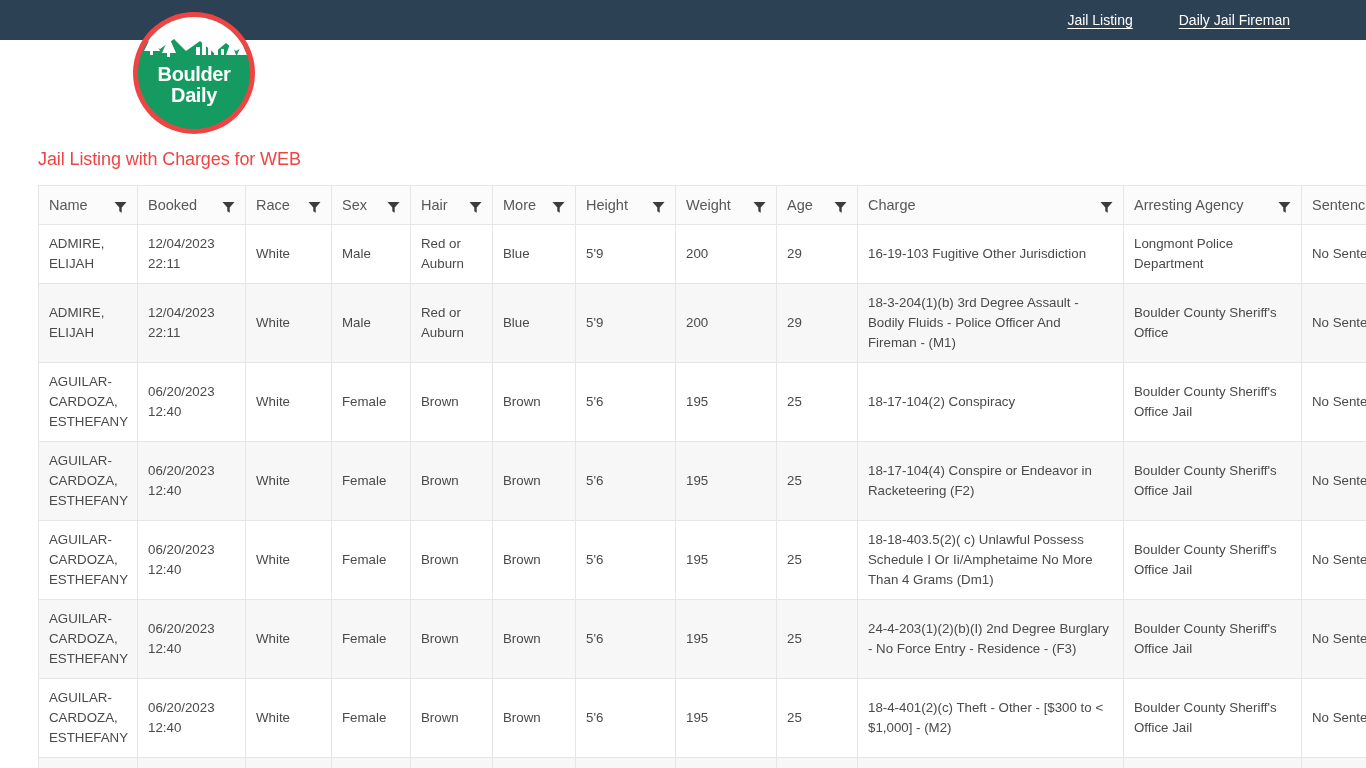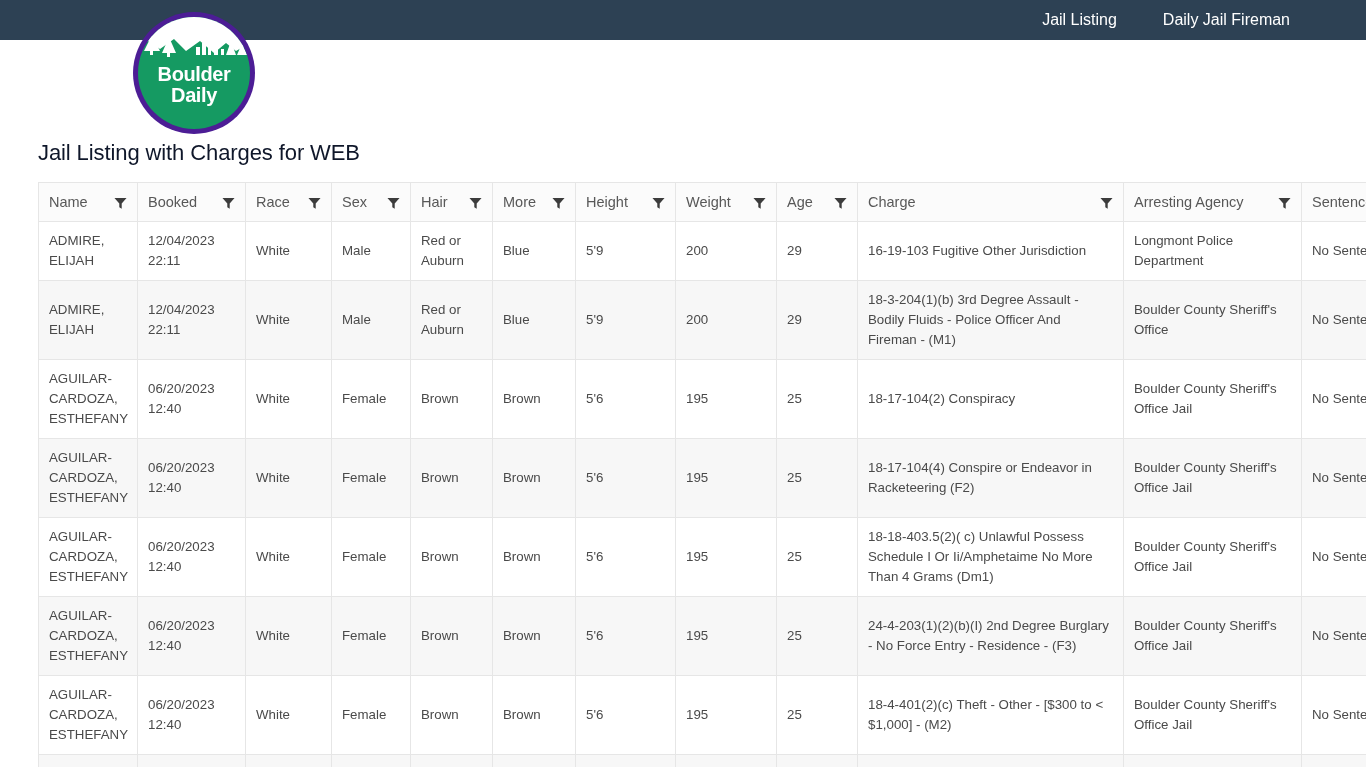--- a/index.html
+++ b/index.html
@@ -17,39 +17,40 @@
     height: 40px;
     background: #2d4154;
     display: flex;
     align-items: center;
     justify-content: flex-end;
     padding-right: 76px;
   }
   .topnav-links { display: flex; align-items: center; gap: 46px; }
   .nav-link {
     color: #ffffff;
-    font-size: 16px;
+    font-size: 14px;
+    text-decoration: underline;
     text-underline-offset: 3px;
     white-space: nowrap;
     cursor: pointer;
   }
 
   
   .logo-wrap {
     position: absolute;
     left: 133px;
     top: 12px;
     width: 122px;
     height: 122px;
     z-index: 5;
   }
   .logo-outer {
     width: 122px; height: 122px;
     border-radius: 50%;
-    background: #4c1d95;
+    background: #ef4444;
     padding: 5px;
   }
   .logo-circle {
     width: 112px; height: 112px;
     border-radius: 50%;
     background: #159a62;
     position: relative;
     overflow: hidden;
   }
   .logo-text {
@@ -64,23 +65,23 @@
     letter-spacing: -0.4px;
     font-family: "Liberation Sans", sans-serif;
   }
   .logo-svg { position: absolute; left: 0; top: 0; }
 
   
   .page {
     padding: 0 0 0 38px;
   }
   .page-title {
-    margin-top: 3px;
-    font-size: 22px;
-    color: #0f172a;
+    margin-top: 9px;
+    font-size: 18px;
+    color: #ef4444;
     font-weight: normal;
     line-height: 28px;
     letter-spacing: -0.1px;
   }
 
   
   .table-viewport {
     margin-top: 9px;
     width: 1328px;
     height: 585px;

